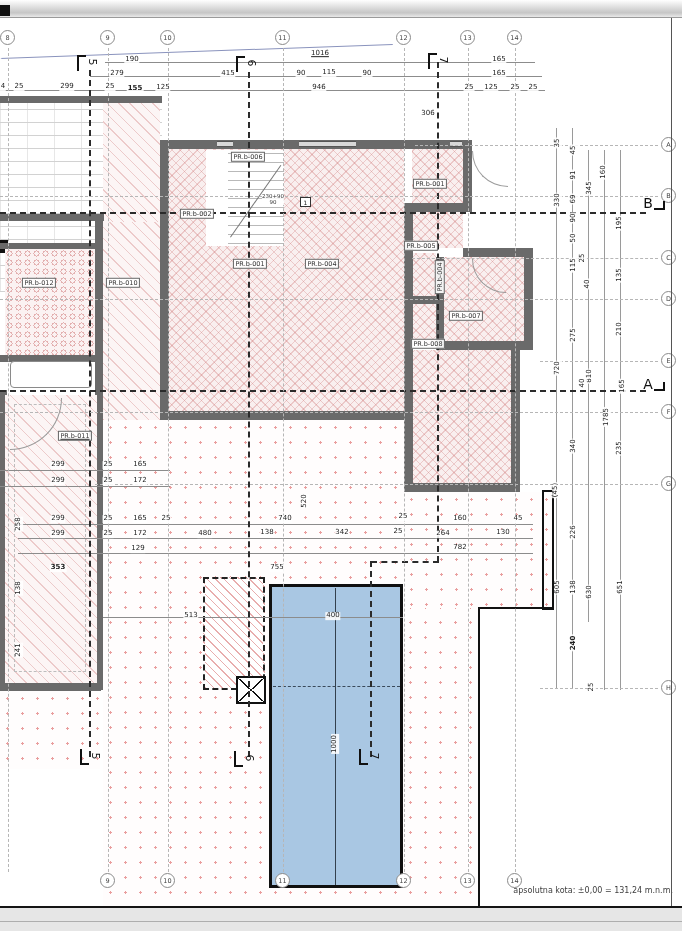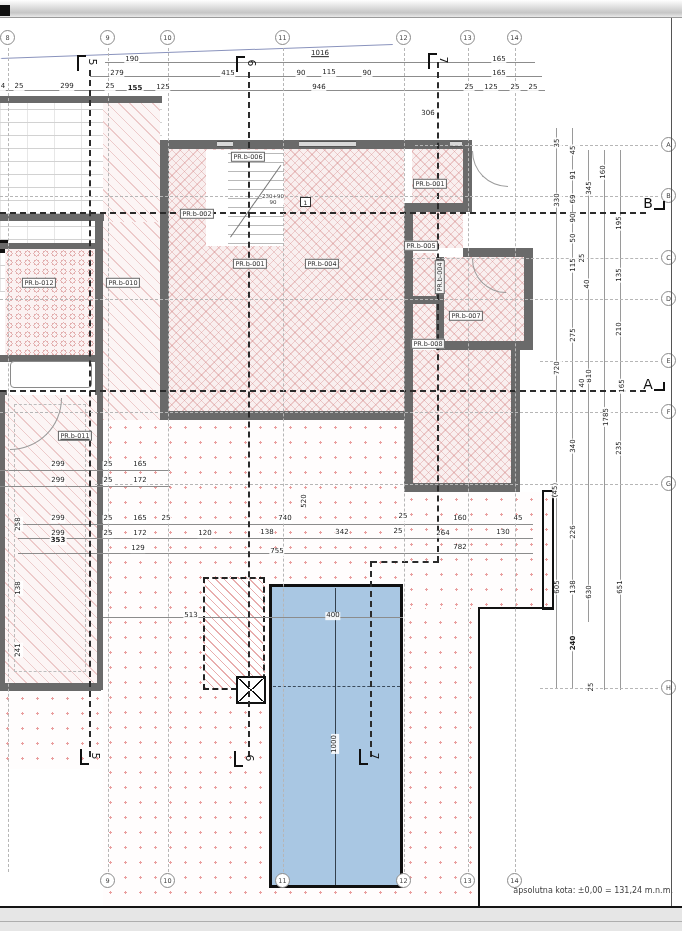--- a/index.html
+++ b/index.html
@@ -213,33 +213,33 @@
       <div class="abs dim" style="left: 58px; top: 481px;">299</div>
       <div class="abs dim" style="left: 108px; top: 481px;">25</div>
       <div class="abs dim" style="left: 140px; top: 481px;">172</div>
       <div class="abs dim" style="left: 58px; top: 519px;">299</div>
       <div class="abs dim" style="left: 108px; top: 519px;">25</div>
       <div class="abs dim" style="left: 140px; top: 519px;">165</div>
       <div class="abs dim" style="left: 166px; top: 519px;">25</div>
       <div class="abs dim" style="left: 58px; top: 534px;">299</div>
       <div class="abs dim" style="left: 108px; top: 534px;">25</div>
       <div class="abs dim" style="left: 140px; top: 534px;">172</div>
-      <div class="abs dim" style="left: 205px; top: 534px;">120</div>
-      <div class="abs dim b" style="left: 58px; top: 541px;">353</div>
+      <div class="abs dim" style="left: 205px; top: 534px;">480</div>
+      <div class="abs dim b" style="left: 58px; top: 568px;">353</div>
       <div class="abs dim" style="left: 138px; top: 549px;">129</div>
       <div class="abs dim" style="left: 285px; top: 519px;">740</div>
       <div class="abs dim" style="left: 403px; top: 517px;">25</div>
       <div class="abs dim" style="left: 460px; top: 519px;">160</div>
       <div class="abs dim" style="left: 518px; top: 519px;">45</div>
       <div class="abs dim" style="left: 267px; top: 533px;">138</div>
       <div class="abs dim" style="left: 342px; top: 533px;">342</div>
       <div class="abs dim" style="left: 398px; top: 532px;">25</div>
       <div class="abs dim" style="left: 443px; top: 534px;">264</div>
       <div class="abs dim" style="left: 503px; top: 533px;">130</div>
-      <div class="abs dim" style="left: 277px; top: 552px;">755</div>
+      <div class="abs dim" style="left: 277px; top: 568px;">755</div>
       <div class="abs dim" style="left: 460px; top: 548px;">782</div>
       <div class="abs dim" style="left: 191px; top: 616px;">513</div>
       <div class="abs dim" style="left: 333px; top: 616px;">400</div>
       <div class="abs dim v" style="left: 19px; top: 524px;">258</div>
       <div class="abs dim v" style="left: 19px; top: 588px;">138</div>
       <div class="abs dim v" style="left: 19px; top: 650px;">241</div>
       <div class="abs dim v" style="left: 305px; top: 501px;">520</div>
       <div class="abs dim v" style="left: 335px; top: 744px;">1000</div>
       <div class="abs dim v" style="left: 558px; top: 143px;">35</div>
       <div class="abs dim v" style="left: 574px; top: 150px;">45</div>

